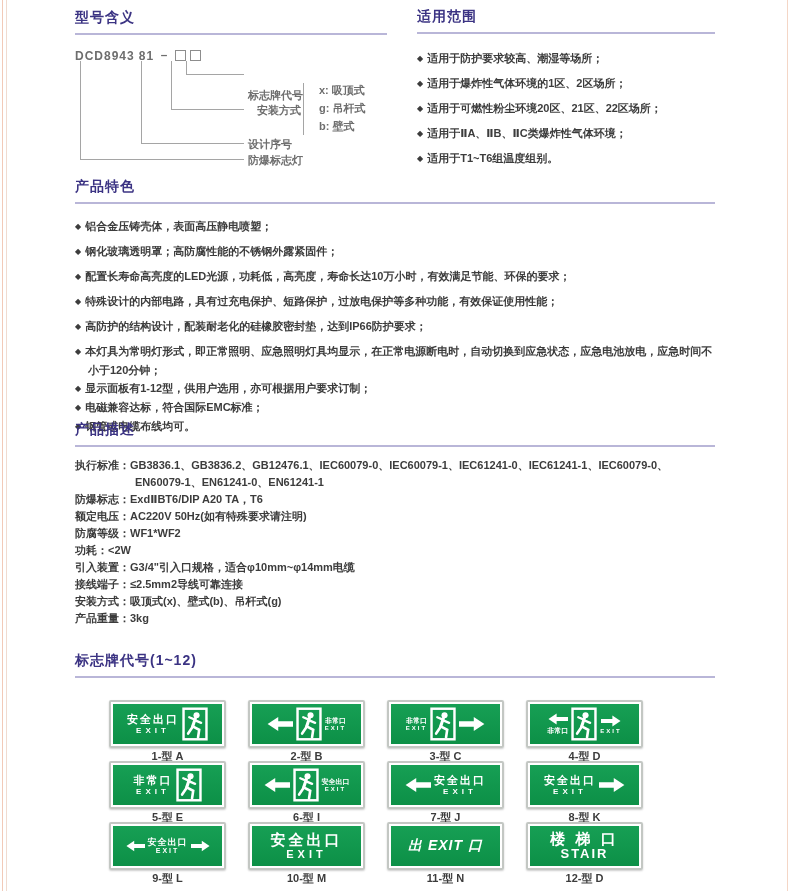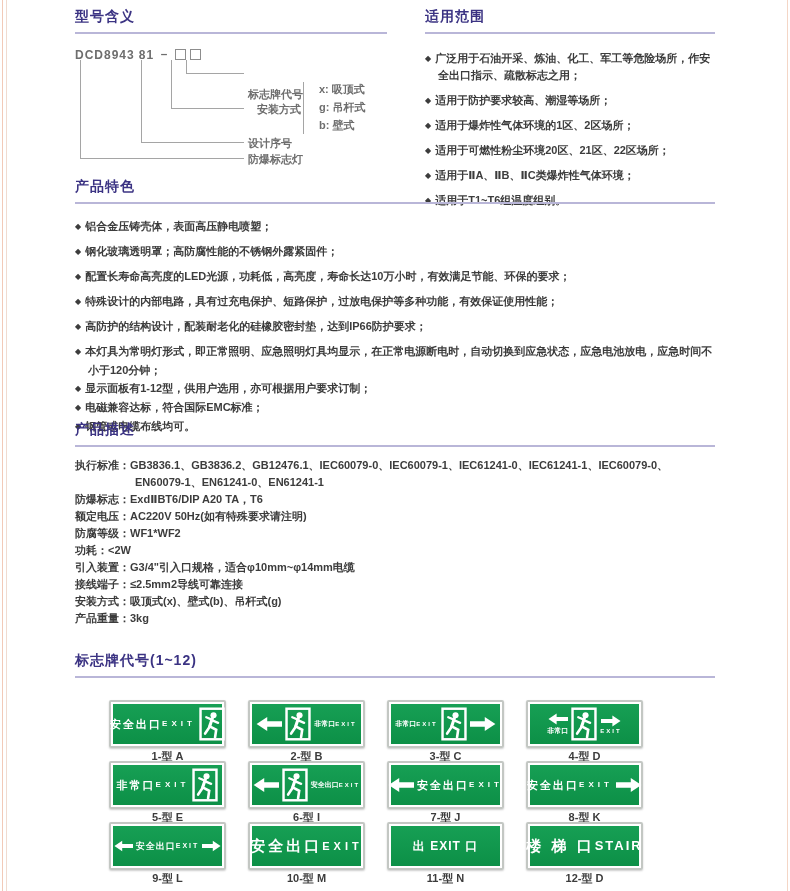--- a/index.html
+++ b/index.html
@@ -9,21 +9,21 @@
   .edge-left{left:0;width:10px;
     background:linear-gradient(90deg,#fff 0 2px,#f2cab8 2px 3px,#fff 3px 6px,#f0dbd0 6px 7px,#fff 7px 10px);}
   .edge-right{right:0;width:6px;
     background:linear-gradient(90deg,#fff 0 3px,#f4d6c6 3px 4px,#fff 4px 6px);}
 
   .sec{position:absolute;left:75px;right:75px;}
   .sec-title{font-size:14px;font-weight:bold;color:#3b3383;letter-spacing:1px;}
   .sec-underline{height:2px;background:#b9b6d8;margin-top:6px;}
 
   
-  .top-row{display:flex;gap:38px;}
+  .top-row{display:flex;gap:30px;align-items:flex-end;}
   .col-left{flex:0 0 312px;}
   .col-right{flex:1;min-width:0;}
 
   
   .diagram{position:relative;height:128px;margin-top:12px;font-size:11px;color:#6e6e6e;font-weight:bold;}
   .model-line{position:absolute;left:0;top:0;display:flex;align-items:center;gap:4px;font-size:12px;letter-spacing:1px;}
   .model-box{width:9px;height:9px;border:1.5px solid #8d8d8d;display:inline-block;}
   .conn{position:absolute;border-left:1px solid #a5a5a5;border-bottom:1px solid #a5a5a5;}
   .dlabel{position:absolute;white-space:nowrap;color:#6e6e6e;}
   .opt-bar{position:absolute;width:1px;background:#a5a5a5;}
@@ -46,33 +46,33 @@
 
   
   .sign-grid{margin-left:34px;margin-top:22px;display:grid;
              grid-template-columns:repeat(4,117px);column-gap:22px;row-gap:0;}
   .cell{height:61px;}
   .sign{box-sizing:border-box;width:117px;height:48px;border:2px solid #c3c7c3;border-radius:2px;
         background:linear-gradient(180deg,#17a055,#0c8f46);
         box-shadow:inset 0 0 0 2px #ffffff,0 1px 2px rgba(0,0,0,.2);
         display:flex;align-items:center;justify-content:center;gap:3px;padding:3px 5px;color:#fff;}
   .sign-label{text-align:center;font-size:11px;color:#3c3c3c;margin-top:1px;font-weight:600;width:117px;}
-  .stack{display:flex;align-items:center;line-height:1.15;}
+  .stack{display:flex;flex-direction:column;align-items:center;line-height:1.15;}
   .cn{font-weight:bold;white-space:nowrap;}
   .en{font-weight:bold;white-space:nowrap;}
   .cn-md{font-size:11px;letter-spacing:2px;}
   .en-sm{font-size:8px;letter-spacing:4px;}
   .cn-tiny{font-size:7px;letter-spacing:0;}
   .en-tiny{font-size:6px;letter-spacing:2px;}
   .cn-sm{font-size:9px;letter-spacing:1px;}
   .en-xs{font-size:7px;letter-spacing:2px;}
   .cn-lg{font-size:15px;letter-spacing:3px;}
   .en-md{font-size:11px;letter-spacing:4px;}
   .en-stair{font-size:13px;letter-spacing:2px;}
-  .one-line{font-size:12px;font-weight:bold;letter-spacing:1px;white-space:nowrap;}
+  .one-line{font-size:14px;font-weight:bold;letter-spacing:1px;white-space:nowrap;font-style:italic;}
   svg.door{width:26px;height:38px;flex:0 0 auto;}
   svg.arrow{width:26px;height:16px;flex:0 0 auto;}
   svg.arrow-sm{width:19px;height:12px;flex:0 0 auto;}
   svg.arrow-xs{width:20px;height:12px;flex:0 0 auto;}
   .flip{transform:scaleX(-1);}
   .arrow-col{display:flex;flex-direction:column;align-items:center;gap:1px;}
 </style>
 </head>
 <body>
 
@@ -137,21 +137,20 @@
           <span>b:</span>
           <span>壁式</span>
         </div>
       </div>
     </div>
 
     <div class="col-right">
       <div class="sec-title">适用范围</div>
       <div class="sec-underline"></div>
       <ul class="blist scope-list">
-        <li><span class="bullet">◆</span><span>广泛用于石油开采、炼油、化工、军工等危险场所，作安全出口指示、疏散标志之用；</span></li>
         <li><span class="bullet">◆</span><span>适用于防护要求较高、潮湿等场所；</span></li>
         <li><span class="bullet">◆</span><span>适用于爆炸性气体环境的1区、2区场所；</span></li>
         <li><span class="bullet">◆</span><span>适用于可燃性粉尘环境20区、21区、22区场所；</span></li>
         <li><span class="bullet">◆</span><span>适用于ⅡA、ⅡB、ⅡC类爆炸性气体环境；</span></li>
         <li><span class="bullet">◆</span><span>适用于T1~T6组温度组别。</span></li>
       </ul>
     </div>
   </div>
 
   <div class="sec" style="top:178px;">

